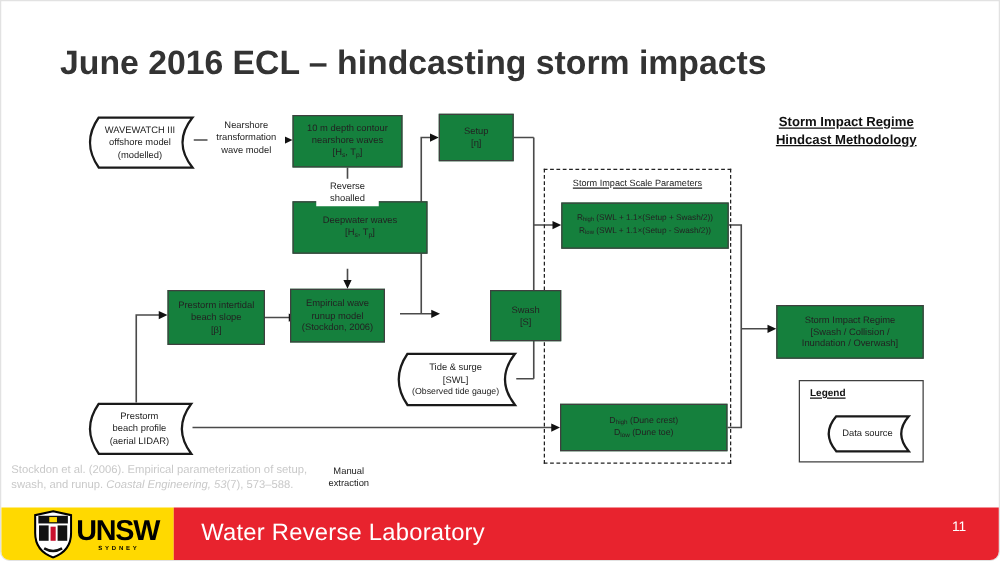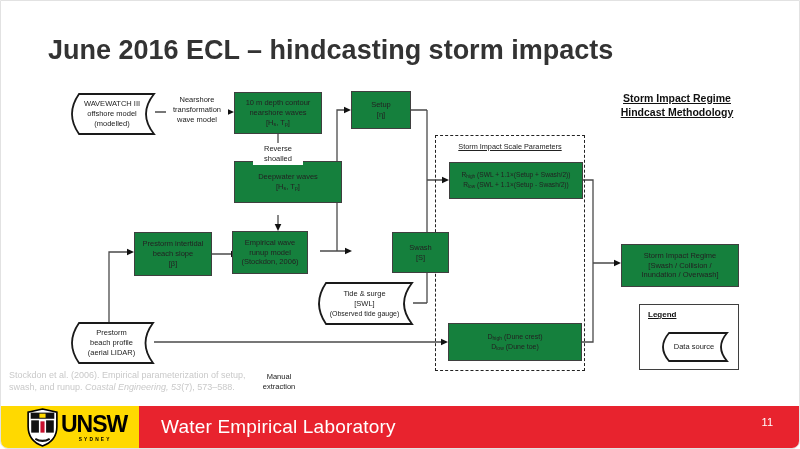--- a/index.html
+++ b/index.html
@@ -234,18 +234,18 @@
         <rect x="18.5" y="12" width="7.5" height="12" fill="#111"></rect>
         <rect x="13" y="13" width="4" height="11" fill="#c8102e"></rect>
         <path d="M8,30 Q15,34 22,30" fill="none" stroke="#111" stroke-width="2"></path>
       </svg>
       <div id="unsw-wordmark">
         <div id="unsw-brand">UNSW</div>
         <div id="unsw-sub">SYDNEY</div>
       </div>
     </div>
     <div id="footer-red">
-      <div id="lab-name">Water Empirical Laboratory</div>
+      <div id="lab-name">Water Reverse Laboratory</div>
       <div id="page-number">11</div>
     </div>
   </div>
 
 </div>
 
 </body></html>

